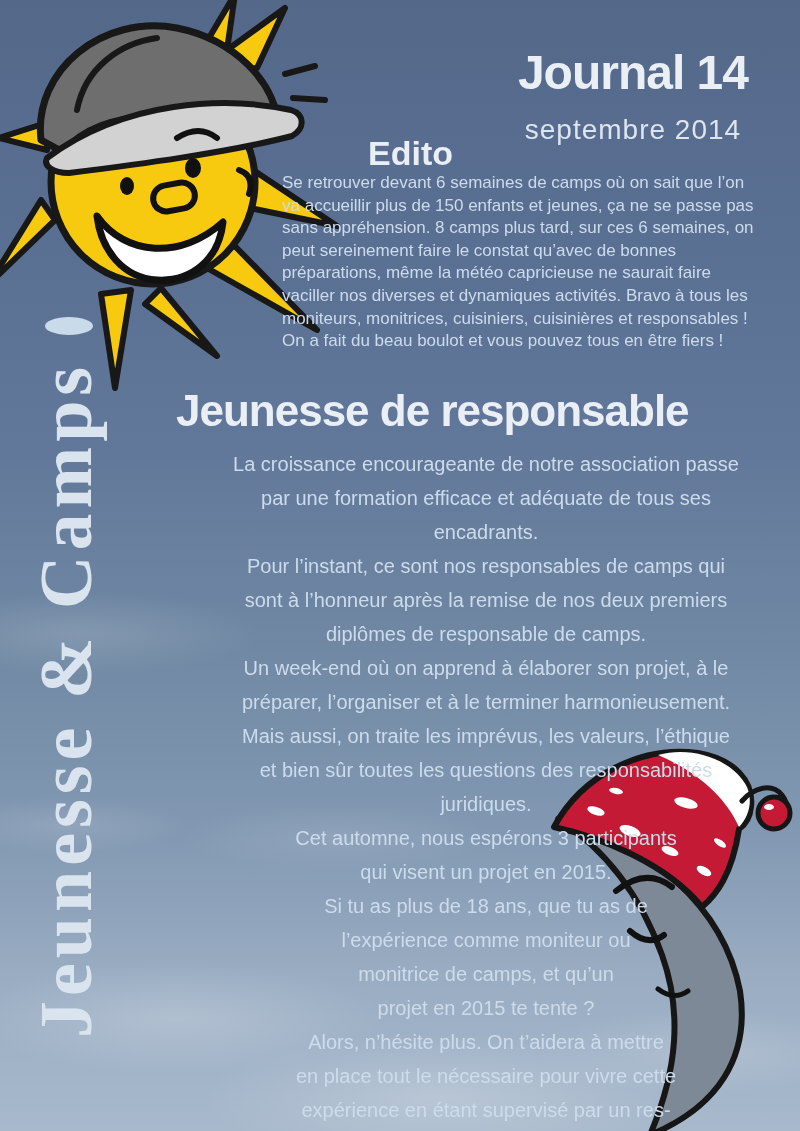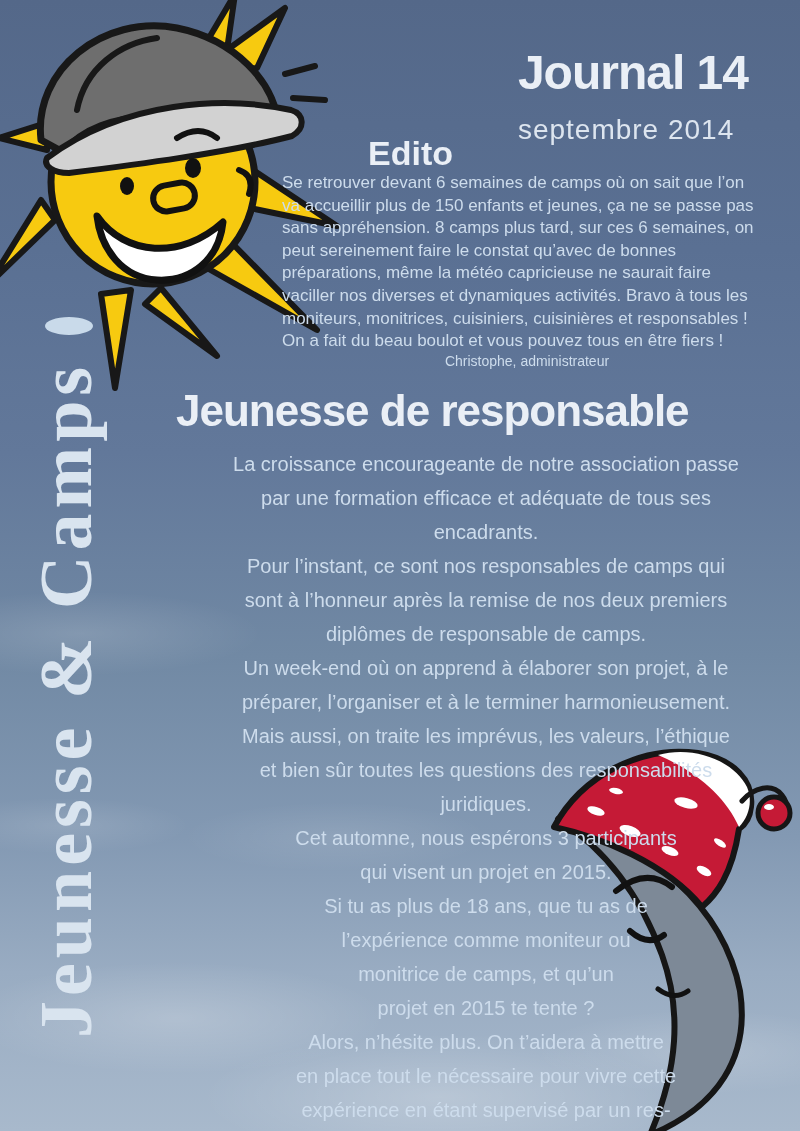--- a/index.html
+++ b/index.html
@@ -19,21 +19,21 @@
   }
   .sun{position:absolute;left:-15px;top:-12px;width:370px;height:410px;z-index:1;}
   .moon{position:absolute;right:-6px;bottom:-8px;width:268px;height:400px;z-index:1;}
   .vertical-title{
     position:absolute;left:24px;top:305px;height:790px;width:110px;z-index:2;
     writing-mode:vertical-rl;transform:rotate(180deg);
     text-align:center;
     font-family:"Liberation Serif",serif;font-weight:700;
     font-size:74px;letter-spacing:5px;color:#d9e4ef;
   }
-  .header{position:absolute;top:48px;right:52px;text-align:left;z-index:2;}
+  .header{position:absolute;top:48px;right:52px;text-align:center;z-index:2;}
   .journal-title{font-size:48px;font-weight:700;letter-spacing:-1px;color:#eaeff6;line-height:1.05;}
   .journal-date{font-size:28px;font-weight:400;color:#dde5ef;margin-top:16px;letter-spacing:1px;}
   .edito-heading{position:absolute;left:368px;top:134px;font-size:34px;font-weight:700;color:#eaeff6;z-index:2;}
   .edito-body{
     position:absolute;left:282px;top:172px;width:490px;z-index:2;
     font-size:17px;line-height:22.6px;color:#cddcec;white-space:pre-line;
   }
   .edito-signature{position:absolute;left:282px;top:353px;width:490px;text-align:center;
     font-size:14px;color:#cddcec;z-index:2;}
   .article-heading{position:absolute;left:176px;top:386px;font-size:44px;font-weight:700;
@@ -108,21 +108,20 @@
 
   <div class="edito-heading">Edito</div>
   <div class="edito-body">Se retrouver devant 6 semaines de camps où on sait que l’on
 va accueillir plus de 150 enfants et jeunes, ça ne se passe pas
 sans appréhension. 8 camps plus tard, sur ces 6 semaines, on
 peut sereinement faire le constat qu’avec de bonnes
 préparations, même la météo capricieuse ne saurait faire
 vaciller nos diverses et dynamiques activités. Bravo à tous les
 moniteurs, monitrices, cuisiniers, cuisinières et responsables !
 On a fait du beau boulot et vous pouvez tous en être fiers !</div>
-  <div class="edito-signature">Christophe, administrateur</div>
 
   <div class="article-heading">Jeunesse de responsable</div>
   <div class="article-body">La croissance encourageante de notre association passe
 par une formation efficace et adéquate de tous ses
 encadrants.
 Pour l’instant, ce sont nos responsables de camps qui
 sont à l’honneur après la remise de nos deux premiers
 diplômes de responsable de camps.
 Un week-end où on apprend à élaborer son projet, à le
 préparer, l’organiser et à le terminer harmonieusement.

